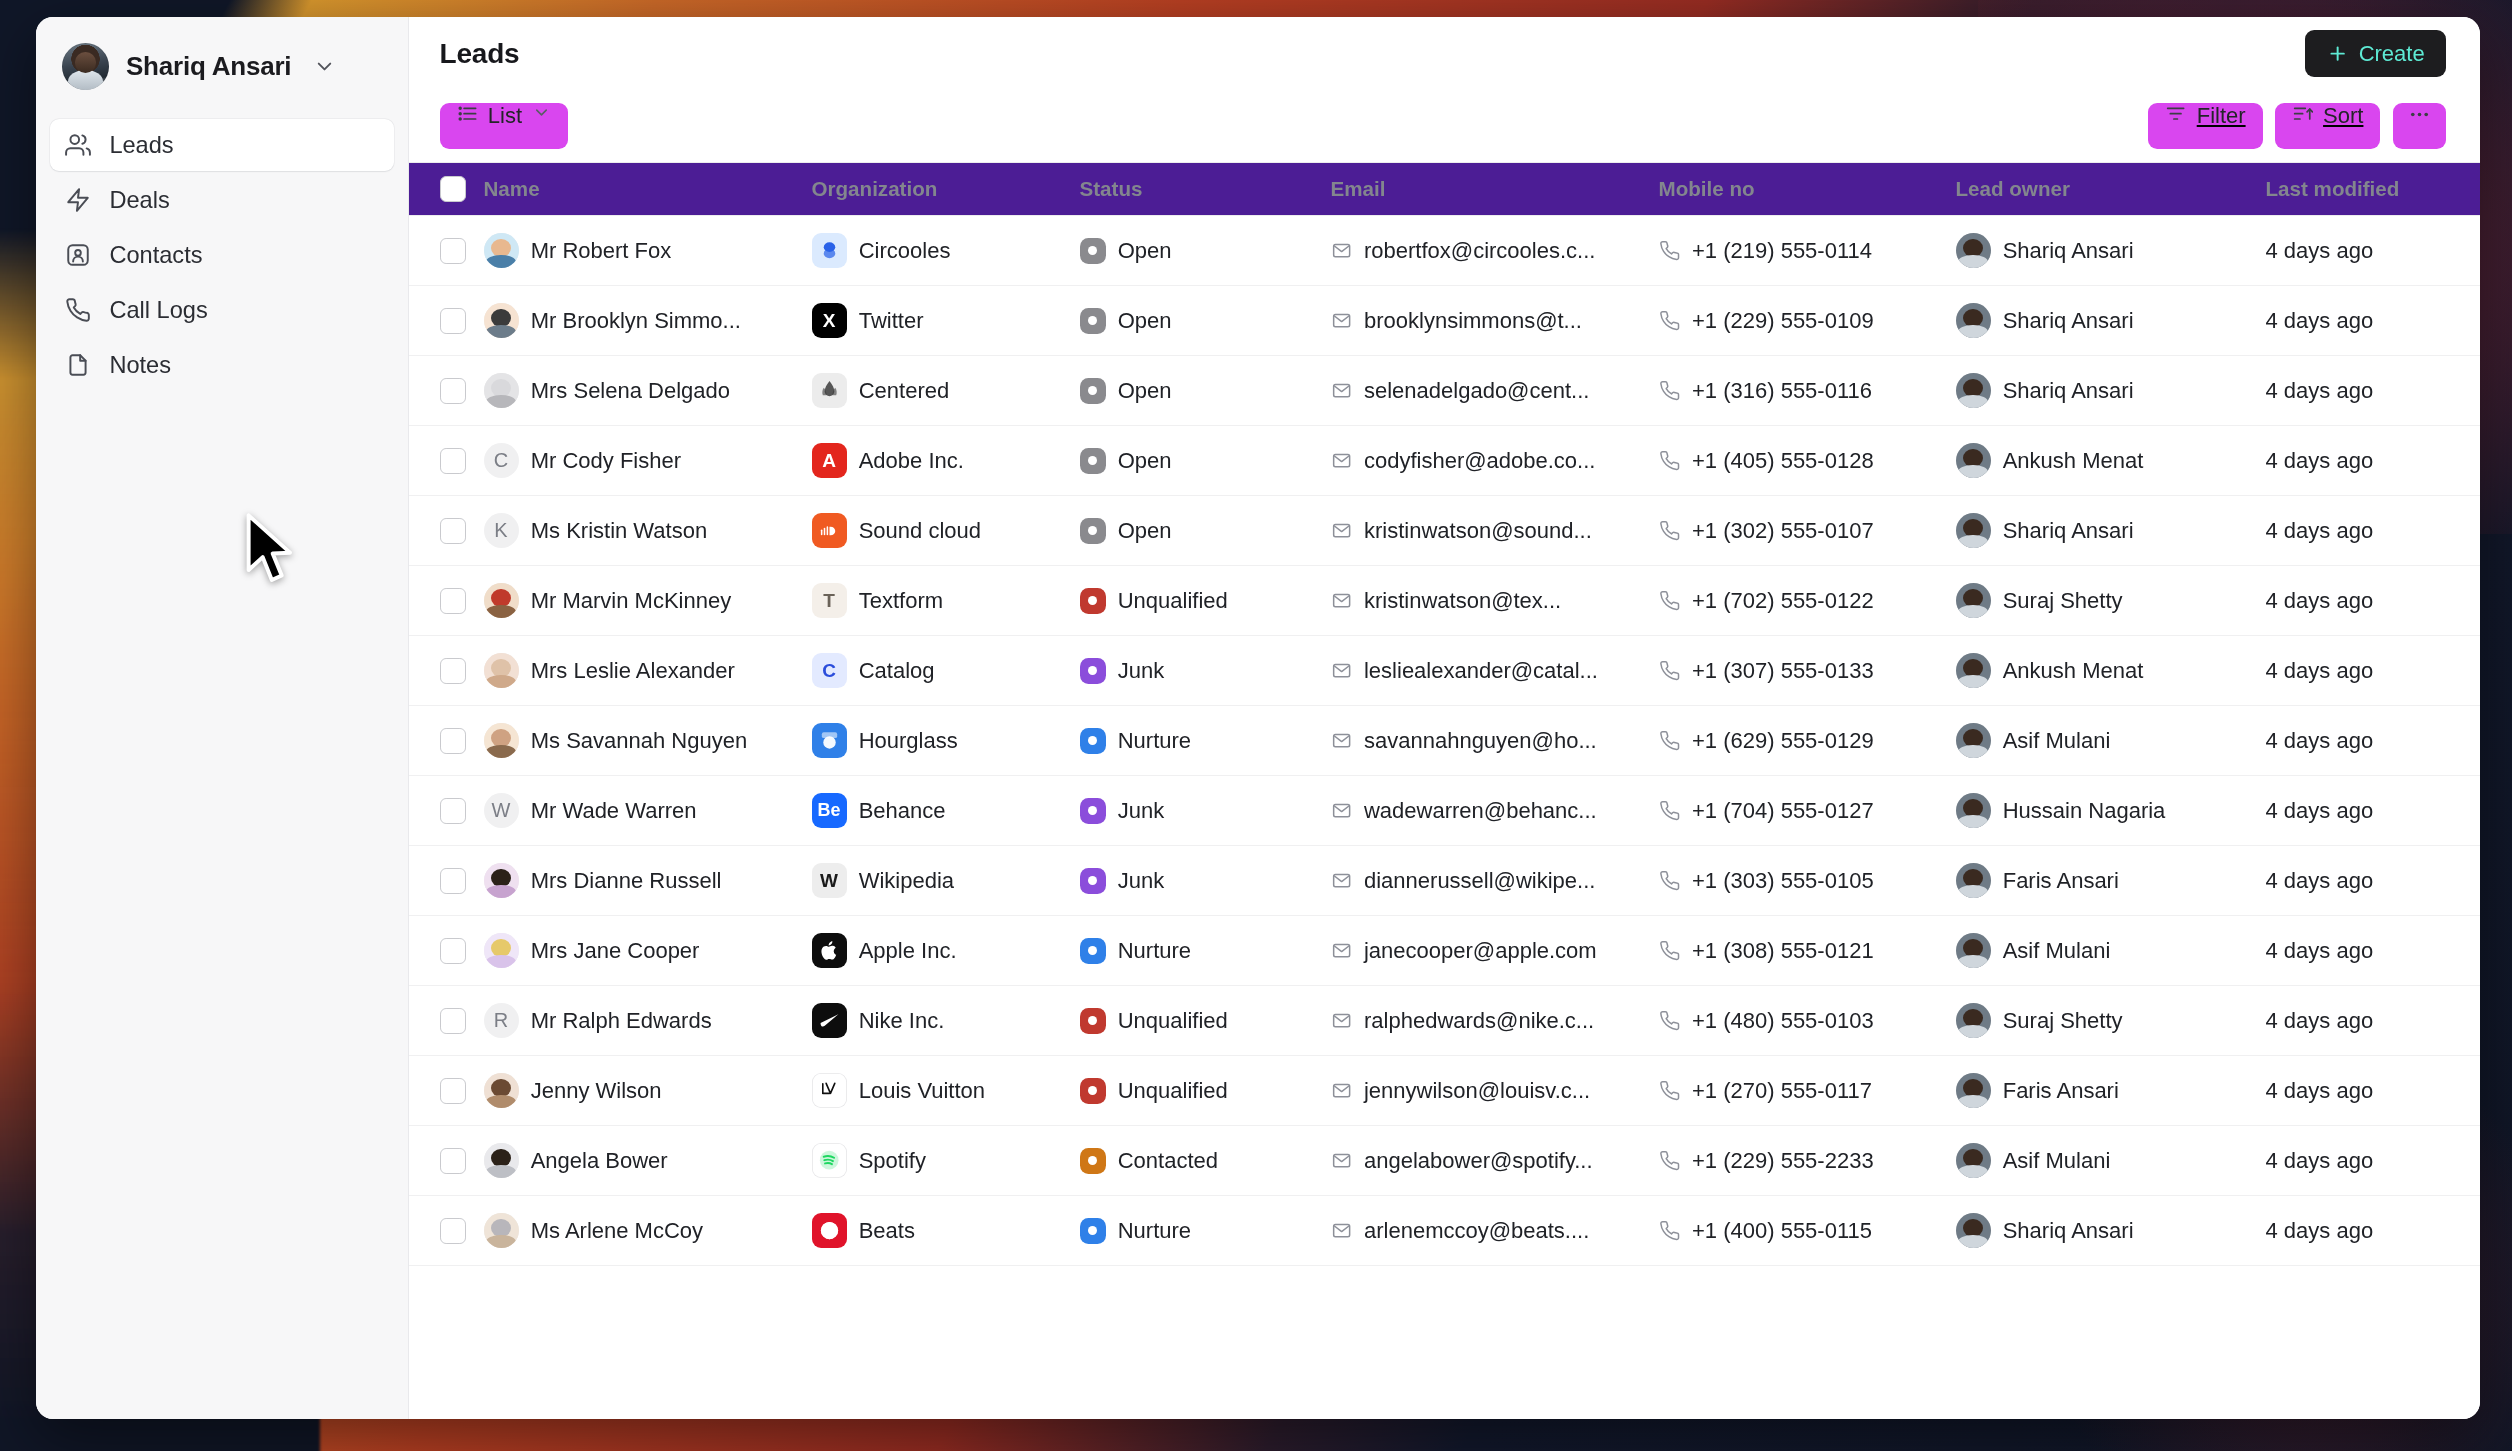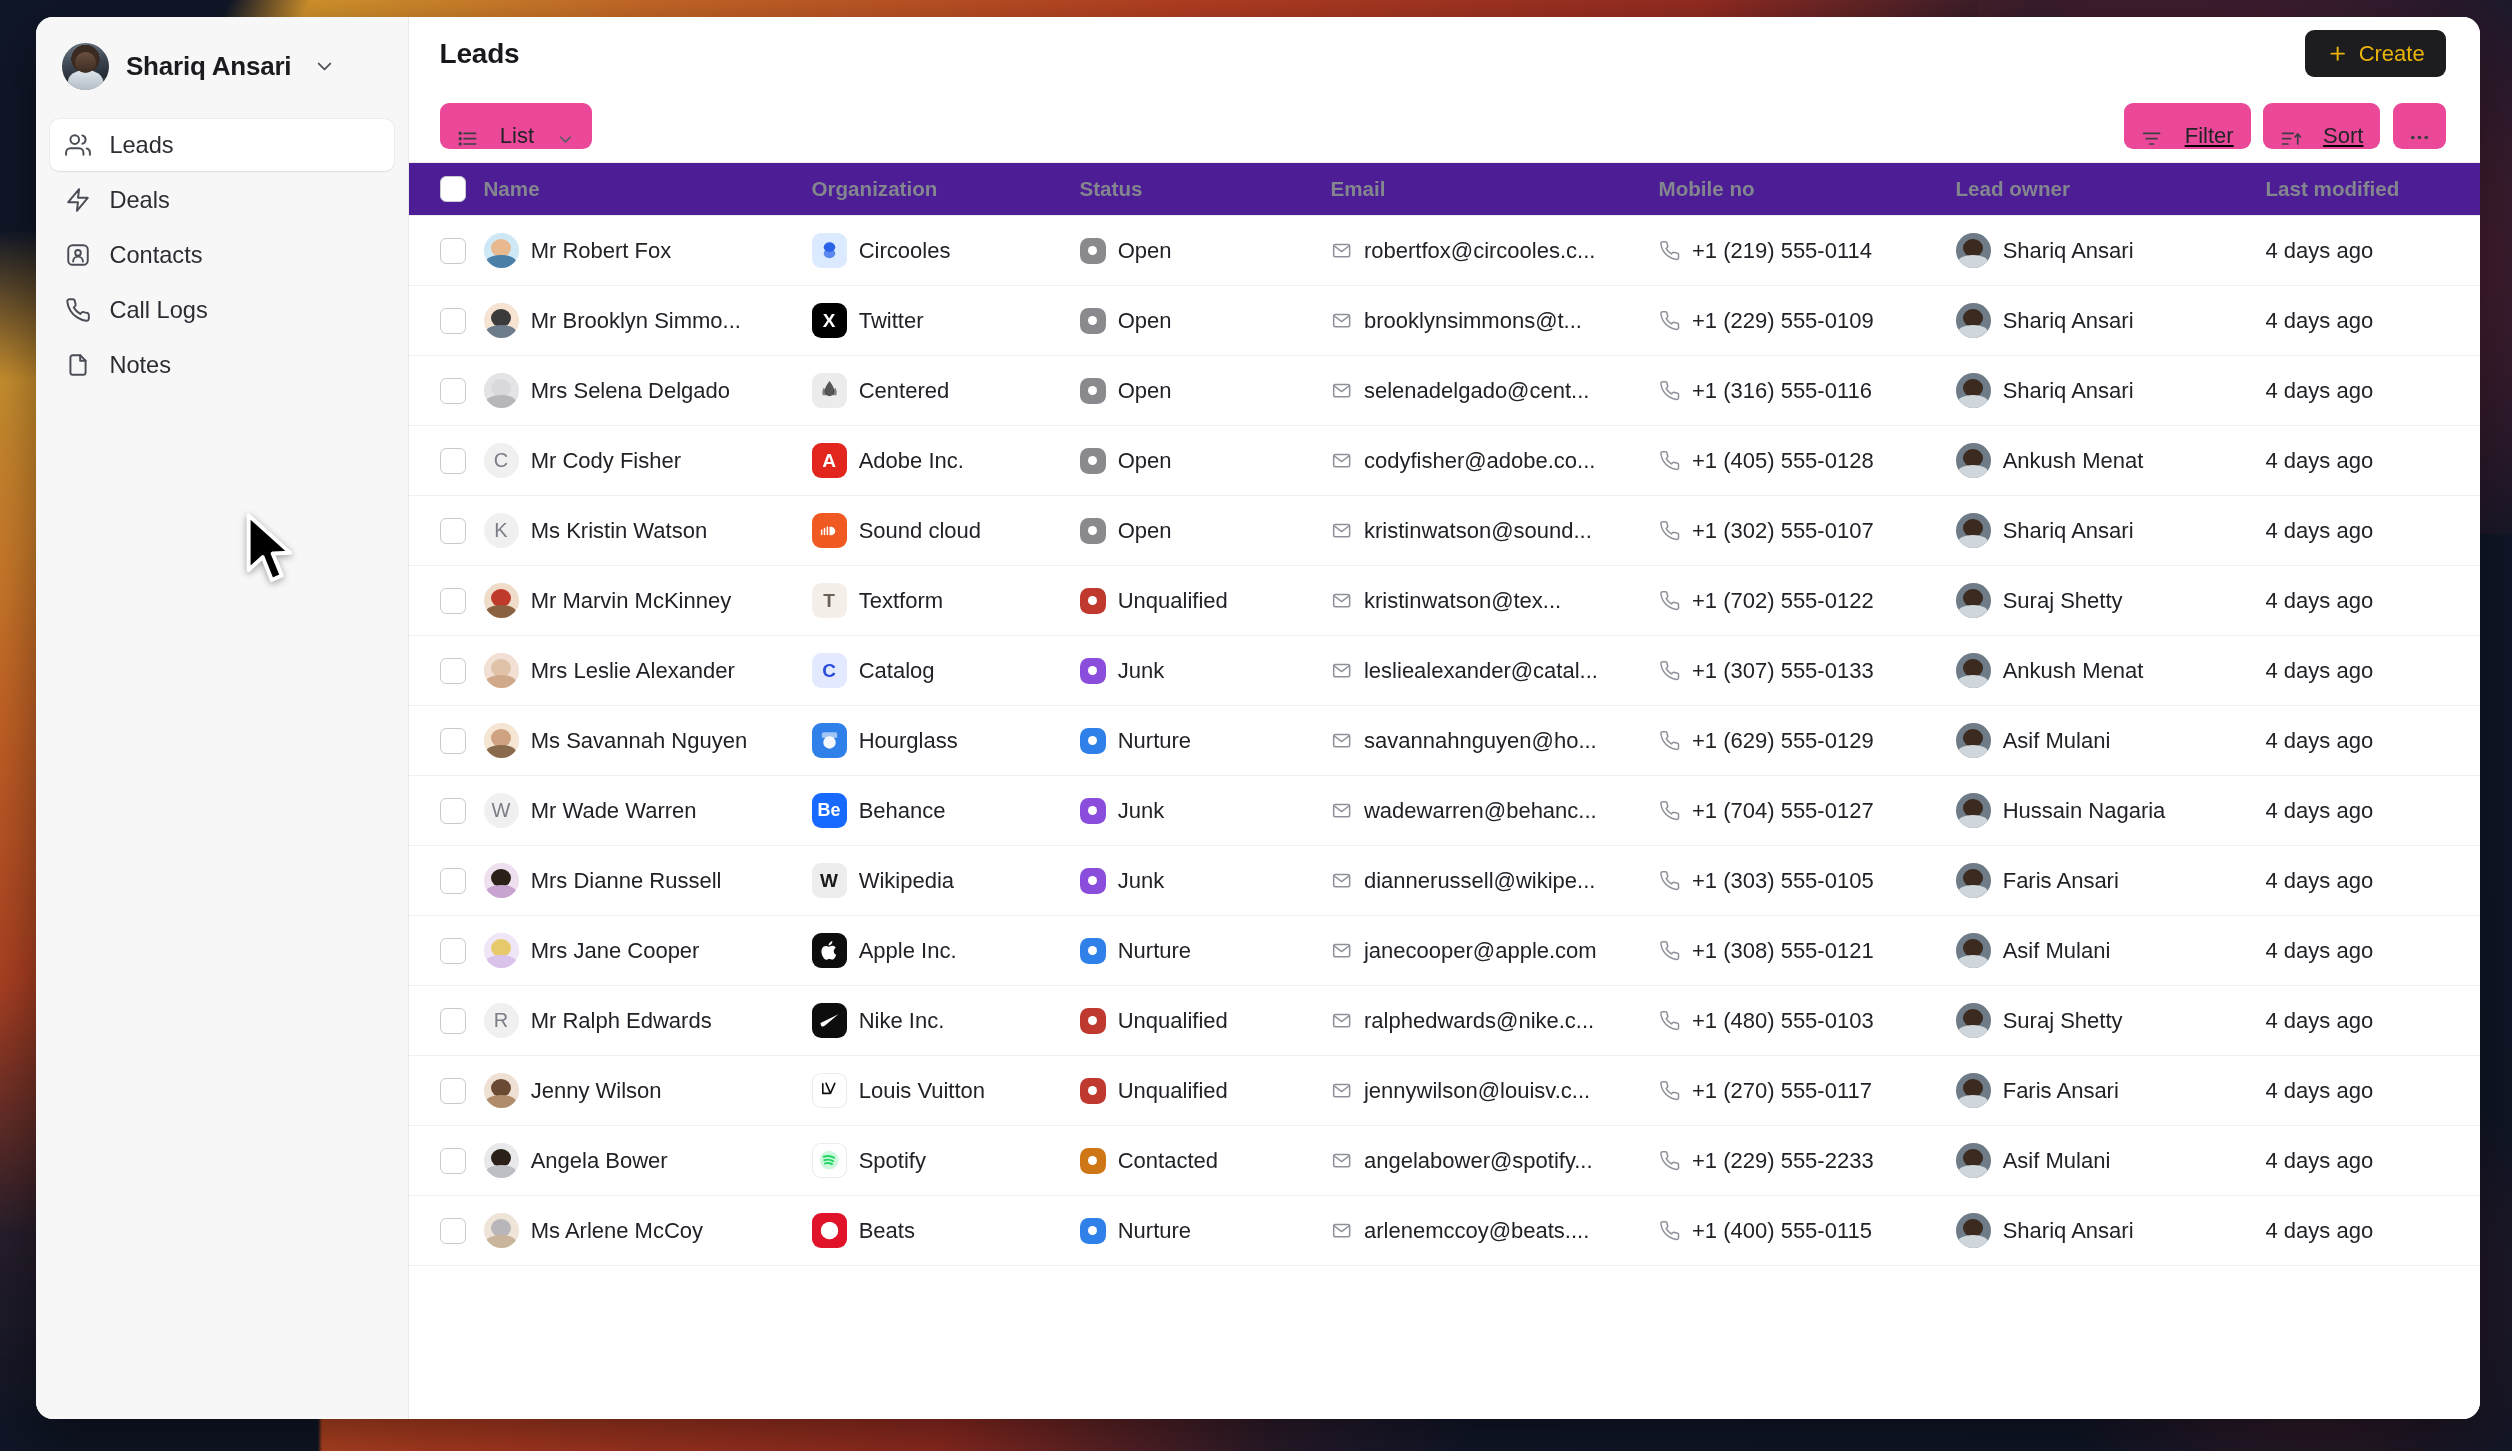--- a/index.html
+++ b/index.html
@@ -95,31 +95,31 @@
   
   #main{ flex:1; display:flex; flex-direction:column; min-width:0; background:#fff; }
 
   #topbar{
     height:73px; flex:0 0 73px; display:flex; align-items:center;
     justify-content:space-between; padding:0 34px 0 30.5px;
   }
   #page-title{ font-size:28px; font-weight:600; color:#17181c; letter-spacing:-0.2px; }
   #create-button{
     display:flex; align-items:center; gap:10.7px; height:47px; padding:0 21.3px;
-    background:#1d1d1f; color:#eab308; border:none; border-radius:9.1px;
+    background:#1d1d1f; color:#5eead4; border:none; border-radius:9.1px;
     font-size:22px; font-family:inherit; font-weight:500; cursor:pointer;
   }
 
   #toolbar{
     height:72px; flex:0 0 72px; display:flex; align-items:center;
     justify-content:space-between; padding:0 34px 0 30.5px;
   }
   .pill{
-    display:flex; align-items:flex-end; gap:22px; height:46px; padding:0 17px;
-    background:#ec4899; border:none; border-radius:9.1px; cursor:pointer;
+    display:flex; align-items:flex-start; gap:10px; height:46px; padding:0 17px;
+    background:#d946ef; border:none; border-radius:9.1px; cursor:pointer;
     font-size:22px; color:#232428; font-family:inherit;
   }
   #toolbar-right{ display:flex; align-items:center; gap:12.2px;text-decoration:underline; }
   .pill.icon-only{ padding:0 15.2px; }
 
   
   #table{ flex:1; display:flex; flex-direction:column; border-top:0.8px solid #ececed; min-height:0; }
   .trow{
     display:flex; align-items:center; height:70px;
     border-bottom:0.8px solid #f0f0f1; padding-left:30.5px;

